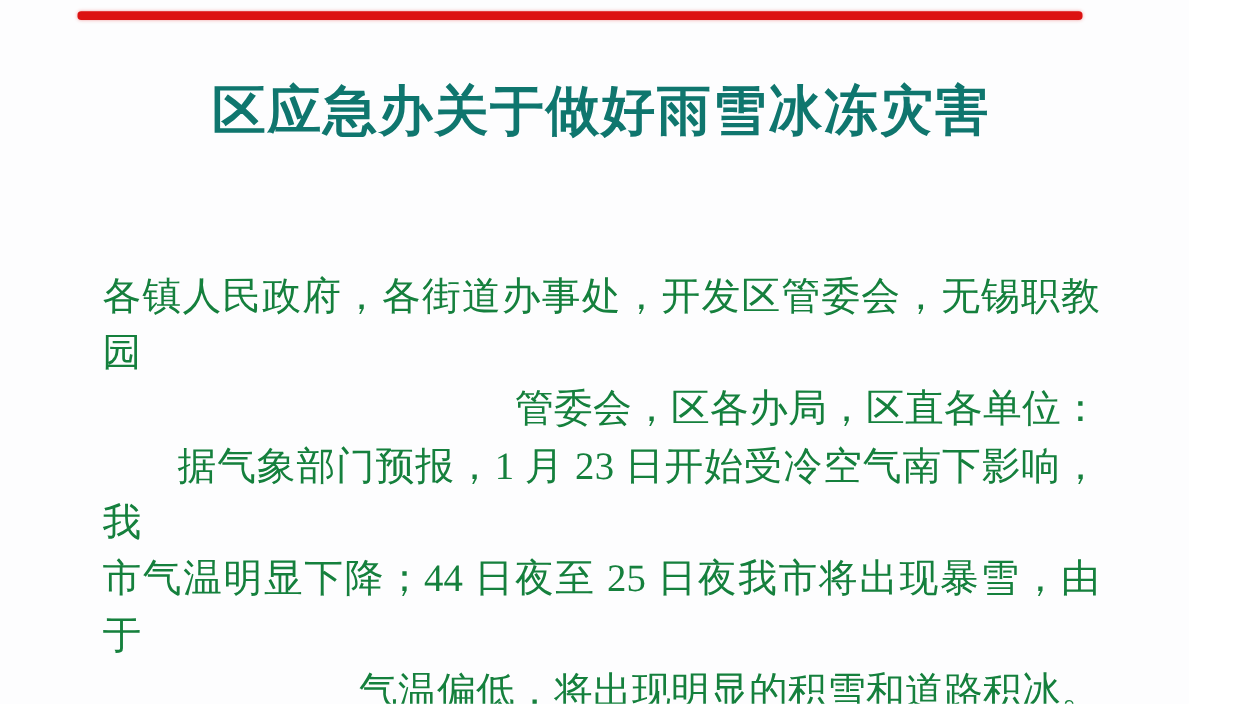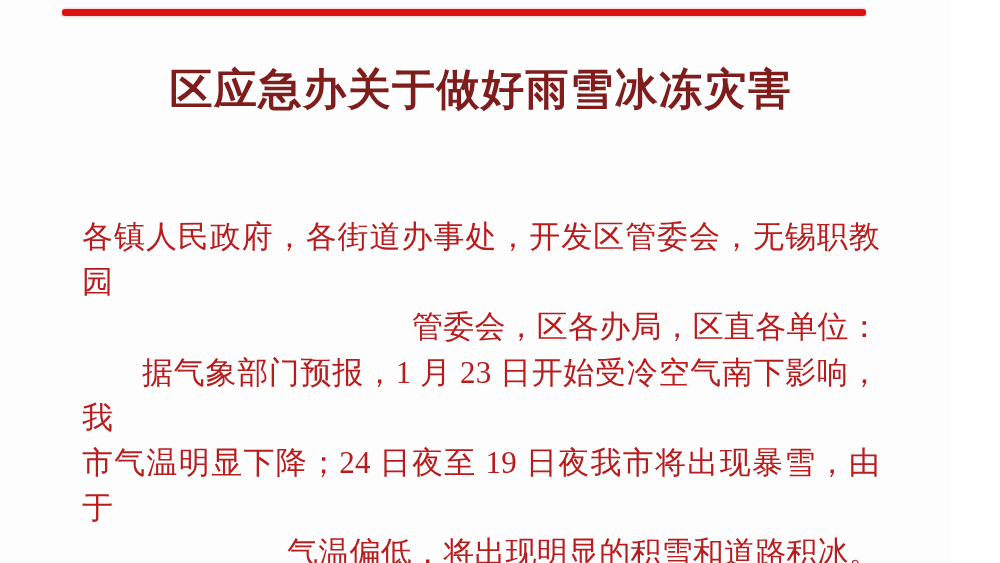--- a/index.html
+++ b/index.html
@@ -37,35 +37,35 @@
     left: 82px;
     top: 64px;
     width: 798px;
     margin: 0;
     text-align: center;
     font-family: "Liberation Sans", "DejaVu Sans", sans-serif;
     font-weight: 700;
     font-size: 43px;
     line-height: 51px;
     letter-spacing: 1.5px;
-    color: #7f1d1d;
+    color: #0f766e;
   }
   .title .tline {
     display: block;
   }
   .body-text {
     position: absolute;
     left: 82px;
     top: 214px;
     width: 798px;
     height: 349px;
     overflow: hidden;
     font-size: 31px;
     line-height: 45.2px;
-    color: #b91c1c;
+    color: #15803d;
     letter-spacing: 0.2px;
   }
   .line {
     white-space: nowrap;
     text-align: right;
   }
   .line.just {
     white-space: normal;
     text-align: justify;
     text-align-last: justify;
@@ -81,17 +81,17 @@
   <div class="divider"></div>
 
   <h1 class="title">
     <span class="tline">区应急办关于做好雨雪冰冻灾害</span>
   </h1>
 
   <div class="body-text">
     <div class="line just">各镇人民政府，各街道办事处，开发区管委会，无锡职教园</div>
     <div class="line">管委会，区各办局，区直各单位：</div>
     <div class="line just ind">据气象部门预报，1 月 23 日开始受冷空气南下影响，我</div>
-    <div class="line just">市气温明显下降；24 日夜至 19 日夜我市将出现暴雪，由于</div>
+    <div class="line just">市气温明显下降；44 日夜至 25 日夜我市将出现暴雪，由于</div>
     <div class="line">气温偏低，将出现明显的积雪和道路积冰。</div>
 
   </div>
 </div>
 
 </body></html>

